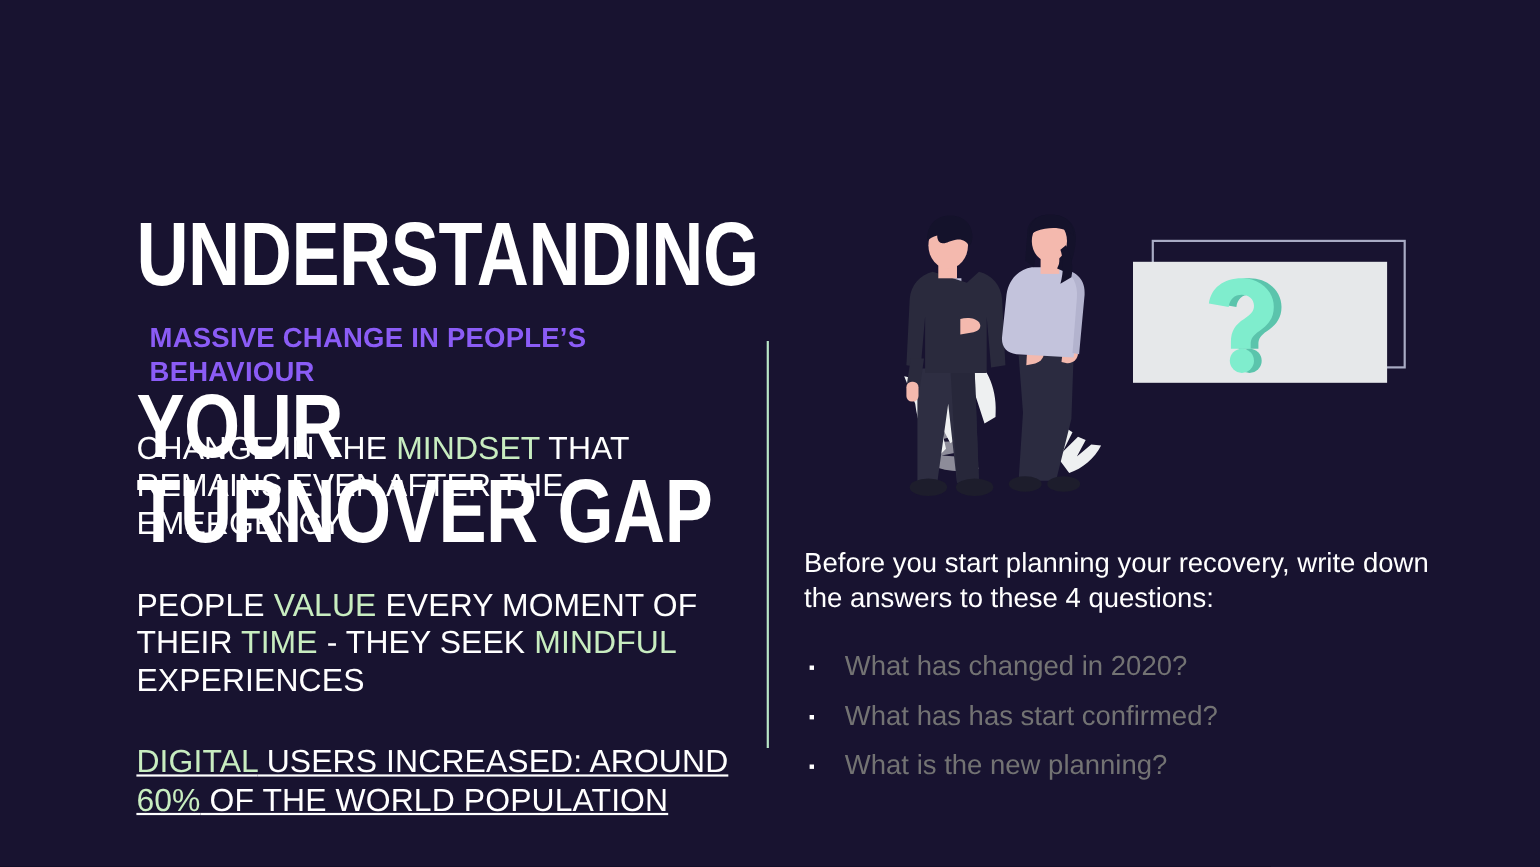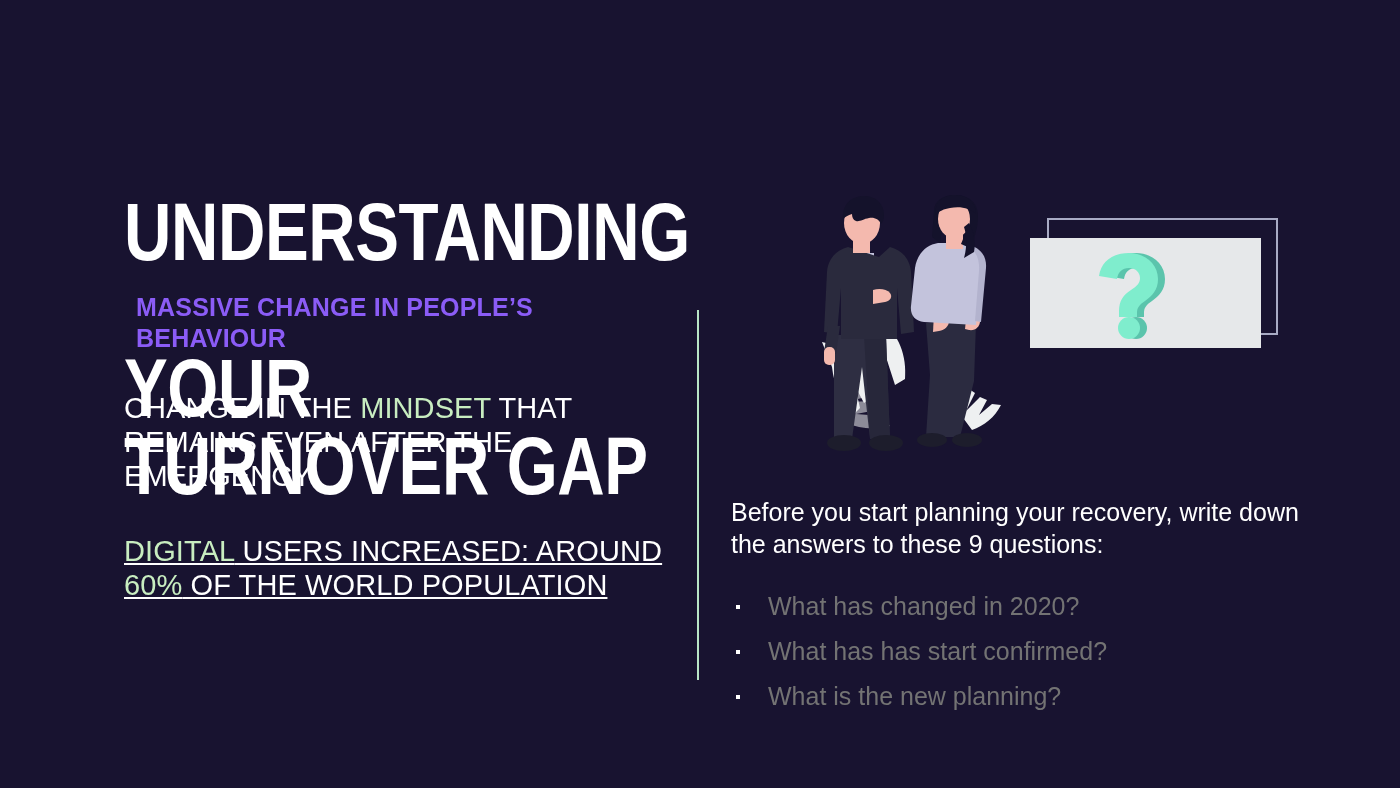--- a/index.html
+++ b/index.html
@@ -134,20 +134,21 @@
     <span class="title-line">UNDERSTANDING</span>
     <span class="title-line">YOUR TURNOVER GAP</span>
   </h1>
 
   <div class="left-col">
 
     <p class="lead">MASSIVE CHANGE IN PEOPLE’S BEHAVIOUR</p>
 
     <p class="para"><span>CHANGE IN THE </span><span class="hl">MINDSET</span><span> THAT REMAINS EVEN AFTER THE EMERGENCY</span></p>
 
+    <p class="para"><span>PEOPLE </span><span class="hl">VALUE</span><span> EVERY MOMENT OF THEIR </span><span class="hl">TIME</span><span> - THEY SEEK </span><span class="hl">MINDFUL</span><span> EXPERIENCES</span></p>
 
     <p class="para"><span class="hl">DIGITAL</span><span> USERS INCREASED: AROUND </span><span class="hl">60%</span><span> OF THE WORLD POPULATION</span></p>
 
   </div>
 
   <div class="divider"></div>
 
   <div class="illus">
     <svg width="560" height="300" viewBox="0 0 560 300" xmlns="http://www.w3.org/2000/svg">
 
@@ -217,21 +218,21 @@
 
         <path d="M196 20c-2-12 6-20 19-20 13 0 21 8 21 19-6-6-16-8-26-6-6 1-11 3-14 7z" fill="#14122b"></path>
 
         <path d="M229 28c5 9 7 19 5 29l-10 6c3-11 3-22 0-31z" fill="#14122b"></path>
       </g>
 
     </svg>
   </div>
 
   <div class="right-col">
-    <p class="intro">Before you start planning your recovery, write down the answers to these 9 questions:</p>
+    <p class="intro">Before you start planning your recovery, write down the answers to these 4 questions:</p>
     <ul class="qlist">
       <li class="qitem">
         <span class="qbullet"></span>
         <span>What has changed in 2020?</span>
       </li>
       <li class="qitem">
         <span class="qbullet"></span>
         <span>What has has start confirmed?</span>
       </li>
       <li class="qitem">

